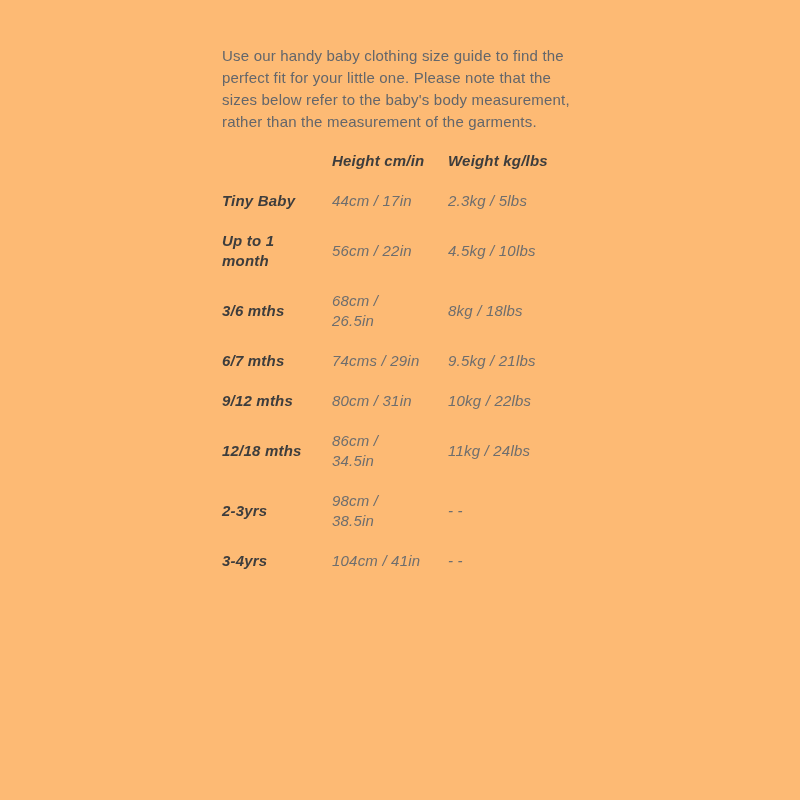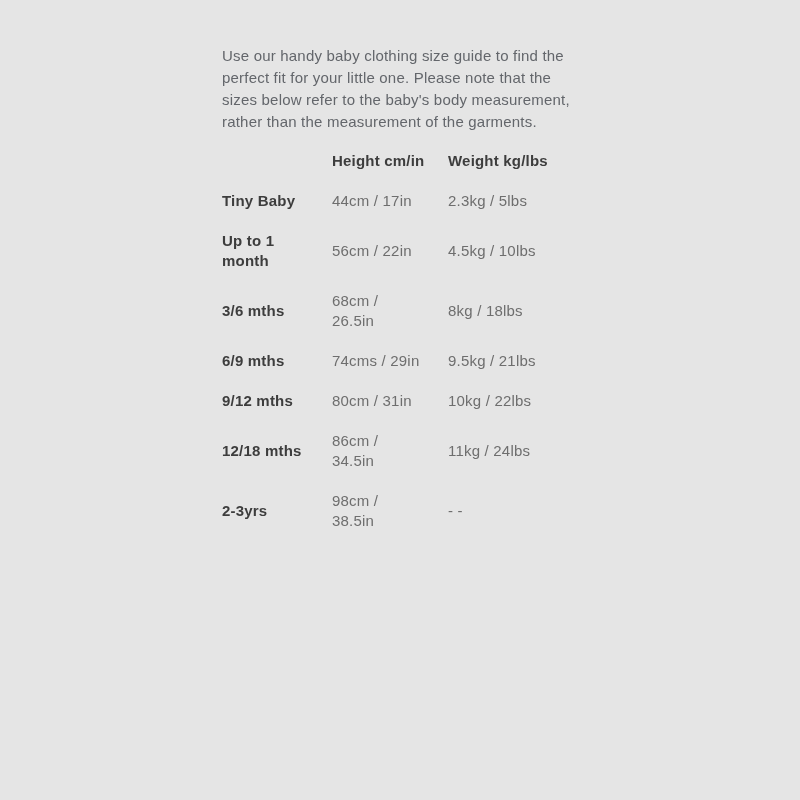--- a/index.html
+++ b/index.html
@@ -4,21 +4,21 @@
 <style>
   html, body {
     margin: 0;
     padding: 0;
     background: #ffffff;
   }
   .page {
     position: relative;
     width: 800px;
     height: 800px;
-    background: #e5e5e5;
+    background: #fdba74;
     overflow: hidden;
     font-family: "Liberation Sans", sans-serif;
   }
   .content {
     position: absolute;
     left: 222px;
     top: 45px;
     width: 370px;
   }
   .intro {
@@ -40,20 +40,21 @@
   table.size-guide col.c-weight { width: 134px; }
   table.size-guide th,
   table.size-guide td {
     text-align: left;
     vertical-align: middle;
     font-size: 15px;
     line-height: 20px;
     letter-spacing: 0.2px;
     white-space: pre-line;
     padding: 10px 0;
+    font-style: italic;
   }
   table.size-guide thead th {
     padding-top: 0;
     color: #3d3d3d;
     font-weight: 700;
   }
   td.size-label {
     padding-left: 16px;
     color: #3d3d3d;
     font-weight: 700;
@@ -100,38 +101,43 @@
           <td class="value">56cm / 22in</td>
           <td class="value">4.5kg / 10lbs</td>
         </tr>
         <tr>
           <td class="size-label">3/6 mths</td>
           <td class="value">68cm /
 26.5in</td>
           <td class="value">8kg / 18lbs</td>
         </tr>
         <tr>
-          <td class="size-label">6/9 mths</td>
+          <td class="size-label">6/7 mths</td>
           <td class="value">74cms / 29in</td>
           <td class="value">9.5kg / 21lbs</td>
         </tr>
         <tr>
           <td class="size-label">9/12 mths</td>
           <td class="value">80cm / 31in</td>
           <td class="value">10kg / 22lbs</td>
         </tr>
         <tr>
           <td class="size-label">12/18 mths</td>
           <td class="value">86cm /
 34.5in</td>
           <td class="value">11kg / 24lbs</td>
         </tr>
         <tr>
           <td class="size-label">2-3yrs</td>
           <td class="value">98cm /
 38.5in</td>
           <td class="value">- -</td>
         </tr>
+        <tr>
+          <td class="size-label">3-4yrs</td>
+          <td class="value">104cm / 41in</td>
+          <td class="value">- -</td>
+        </tr>
       </tbody>
     </table>
 
   </div>
 </div>
 
 </body></html>

